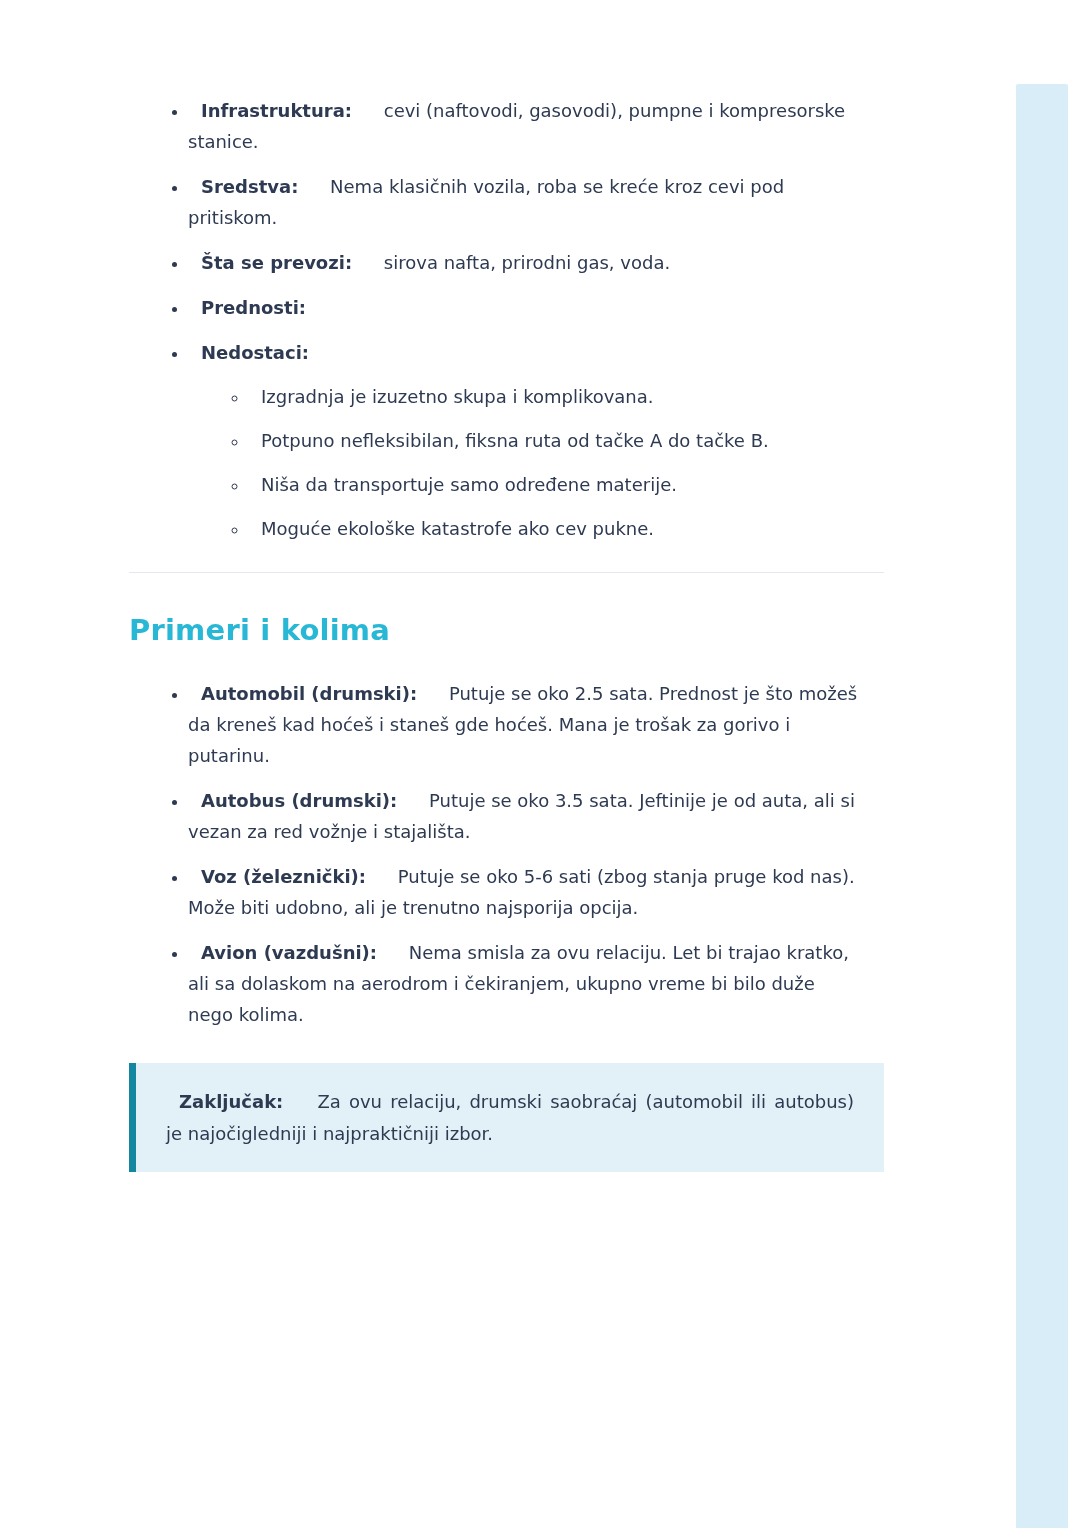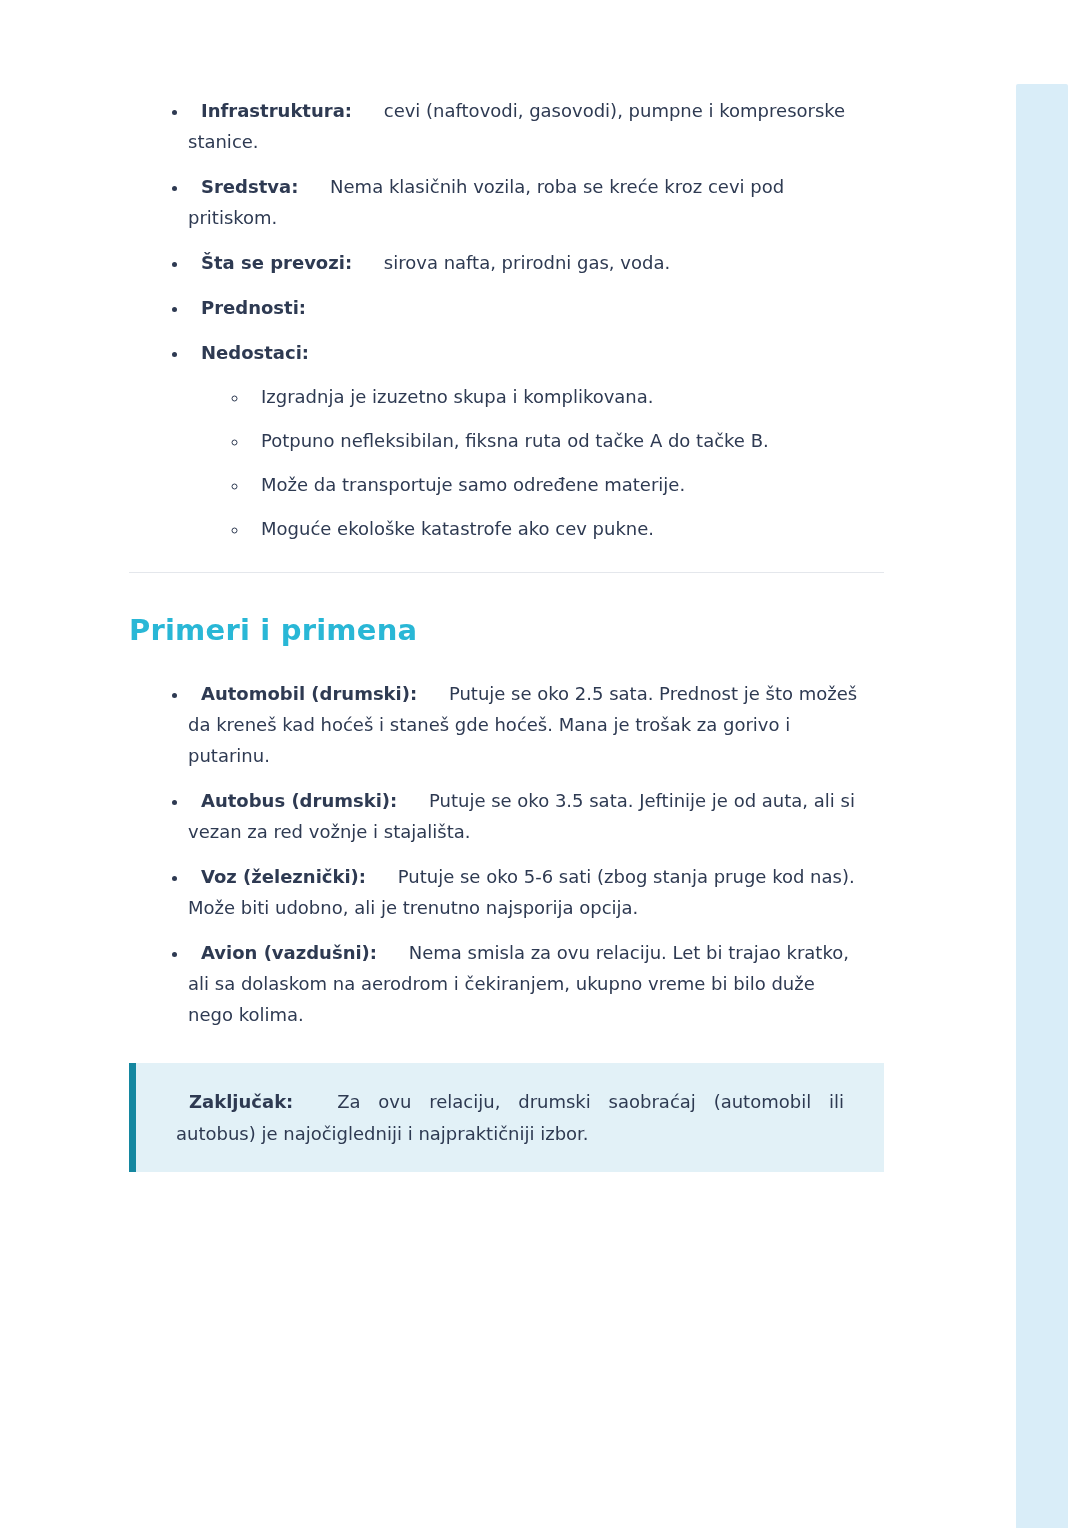--- a/index.html
+++ b/index.html
@@ -68,21 +68,21 @@
   }
   h2.primer-title {
     font-size: 19px;
     font-weight: bold;
     color: var(--text);
     margin: 0 0 28px 0;
   }
   .callout {
     background: var(--callout-bg);
     border-left: 7px solid var(--callout-border);
-    padding: 23px 40px;
+    padding: 23px 30px;
     margin: 32px 0 44px 0;
     font-size: 18px;
     line-height: 1.75;
     text-align: justify;
   }
   ol.numbered {
     list-style: decimal;
     padding-left: 36px;
     font-size: 18px;
     line-height: 1.72;
@@ -109,29 +109,29 @@
     <li><span class="b">Sredstva:</span> <span>Nema klasičnih vozila, roba se kreće kroz cevi pod pritiskom.</span></li>
     <li><span class="b">Šta se prevozi:</span> <span>sirova nafta, prirodni gas, voda.</span></li>
     <li>
       <span class="b">Prednosti:</span>
     </li>
     <li>
       <span class="b">Nedostaci:</span>
       <ul class="sub">
         <li><span>Izgradnja je izuzetno skupa i komplikovana.</span></li>
         <li><span>Potpuno nefleksibilan, fiksna ruta od tačke A do tačke B.</span></li>
-        <li><span>Može da transportuje samo određene materije.</span></li>
+        <li><span>Niša da transportuje samo određene materije.</span></li>
         <li><span>Moguće ekološke katastrofe ako cev pukne.</span></li>
       </ul>
     </li>
   </ul>
 
   <div class="divider"></div>
 
-  <h1 class="section-title">Primeri i primena</h1>
+  <h1 class="section-title">Primeri i kolima</h1>
 
 
   <ul class="top">
     <li><span class="b">Automobil (drumski):</span> <span>Putuje se oko 2.5 sata. Prednost je što možeš da kreneš kad hoćeš i staneš gde hoćeš. Mana je trošak za gorivo i putarinu.</span></li>
     <li><span class="b">Autobus (drumski):</span> <span>Putuje se oko 3.5 sata. Jeftinije je od auta, ali si vezan za red vožnje i stajališta.</span></li>
     <li><span class="b">Voz (železnički):</span> <span>Putuje se oko 5-6 sati (zbog stanja pruge kod nas). Može biti udobno, ali je trenutno najsporija opcija.</span></li>
     <li><span class="b">Avion (vazdušni):</span> <span>Nema smisla za ovu relaciju. Let bi trajao kratko, ali sa dolaskom na aerodrom i čekiranjem, ukupno vreme bi bilo duže nego kolima.</span></li>
   </ul>
 
   <div class="callout">

